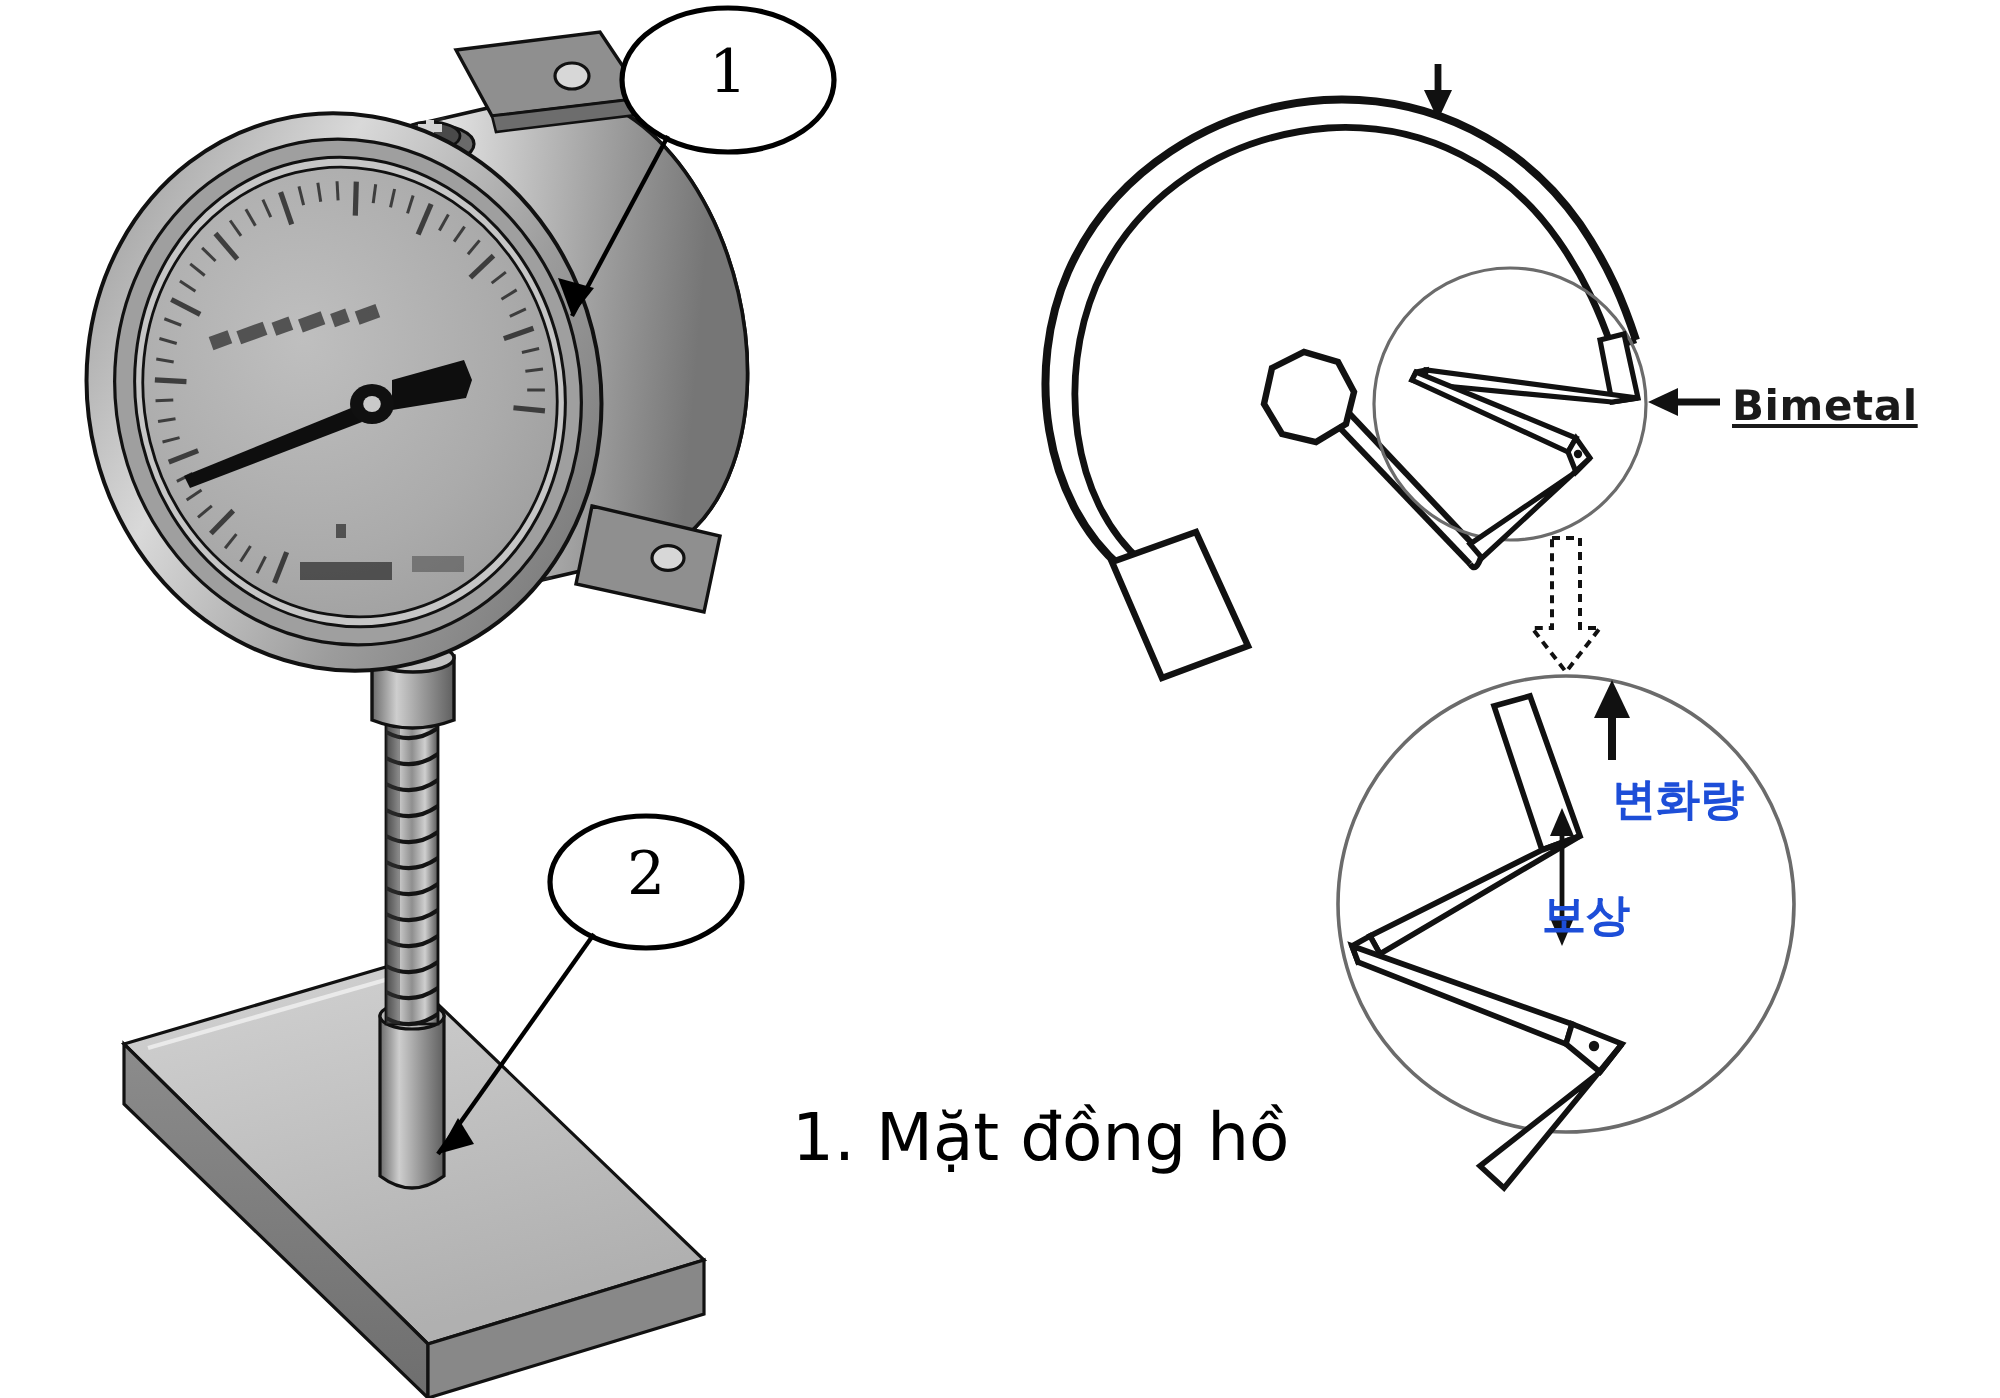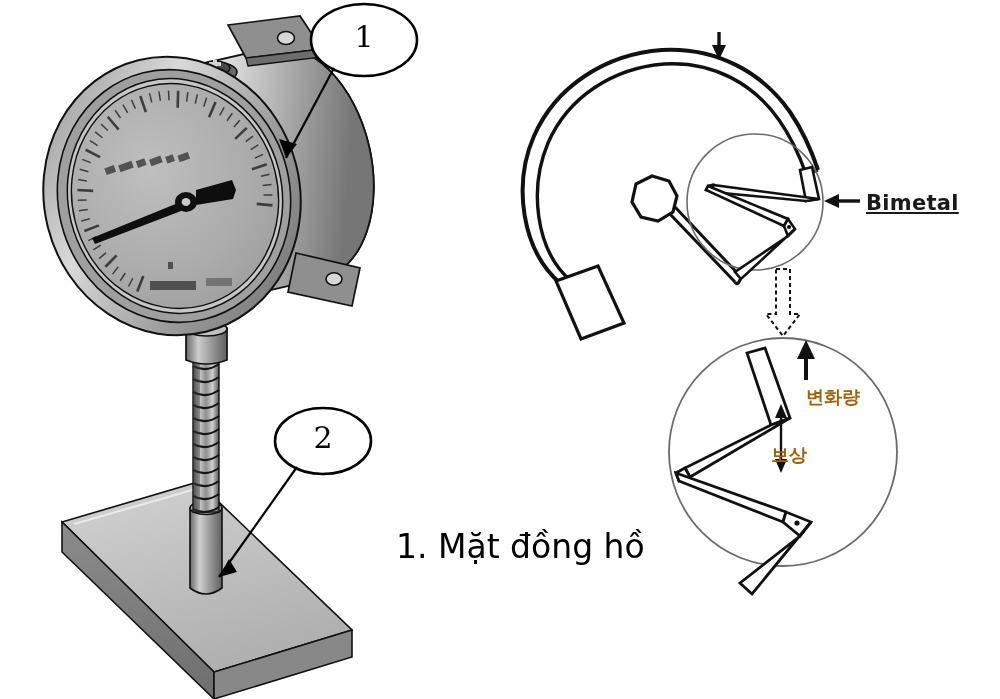--- a/index.html
+++ b/index.html
@@ -16,40 +16,40 @@
 
   
   .caption{
     position:absolute;
     font-size:33px;
     color:#000;
     letter-spacing:0px;
     font-family:"DejaVu Sans", sans-serif;
     font-weight:400;
   }
-  #cap1{left:396px;top:527px;}
+  #cap1{left:396px;top:549px;}
   #cap2{left:396px;top:598px;}
 
   
   .lbl-bold{
     position:absolute;
     font-family:"DejaVu Sans", sans-serif;
     font-weight:700;
     color:#1a1a1a;
     font-size:21px;
     letter-spacing:0.3px;
   }
   #lbl-broudon{left:637px;top:6px;}
   #lbl-bimetal{left:866px;top:191px;text-decoration:underline;}
   .lbl-kr{
     position:absolute;
     font-family:Liberation Mono, monospace;
     font-weight:700;
-    color:#a16207;
-    font-size:18px;
+    color:#1d4ed8;
+    font-size:22px;
   }
   #lbl-byeonhwaryang{left:806px;top:385px;}
   #lbl-bosang{left:771px;top:443px;text-align:right;}
 
   
   .callout-num{
     position:absolute;
     font-family:"DejaVu Serif", serif;
     font-size:30px;
     color:#000;

